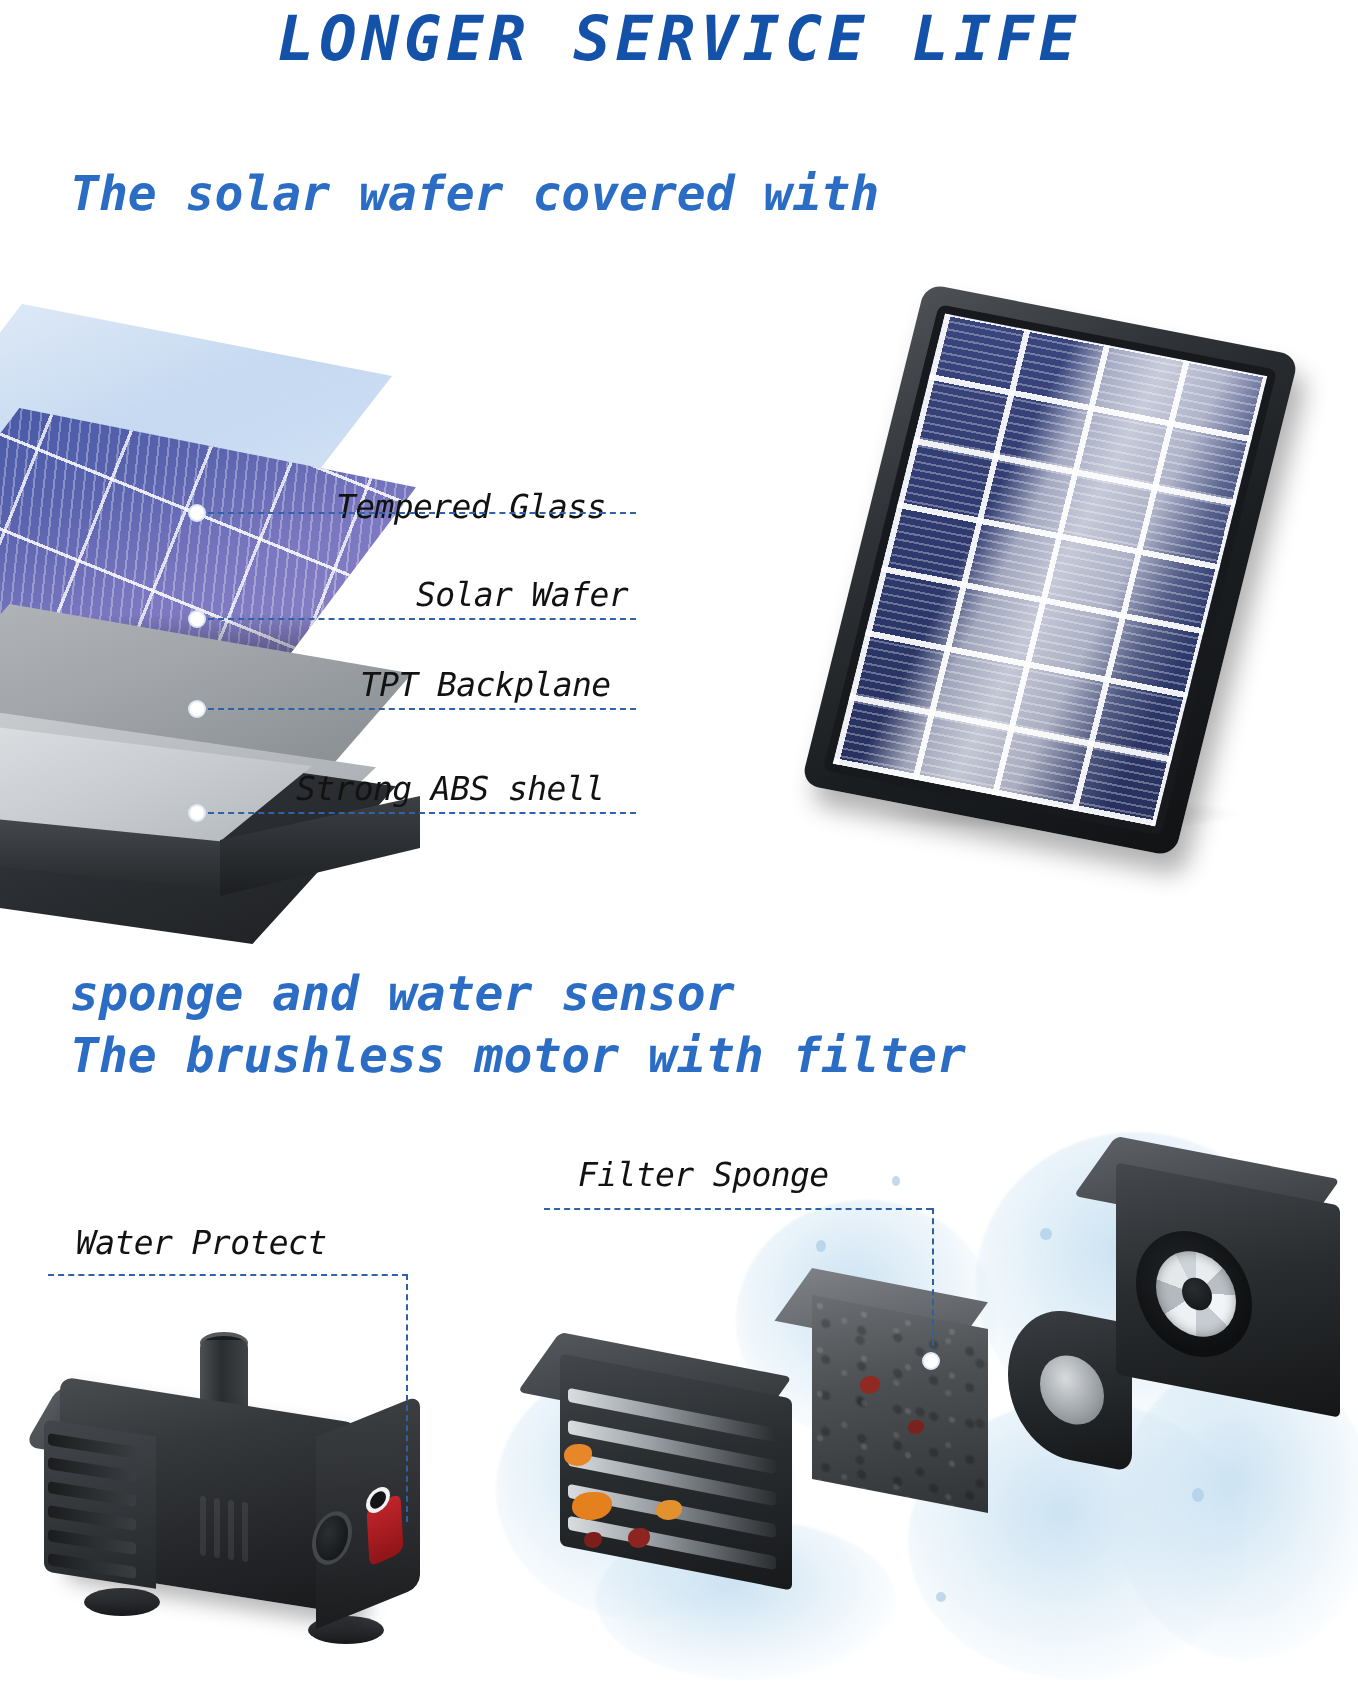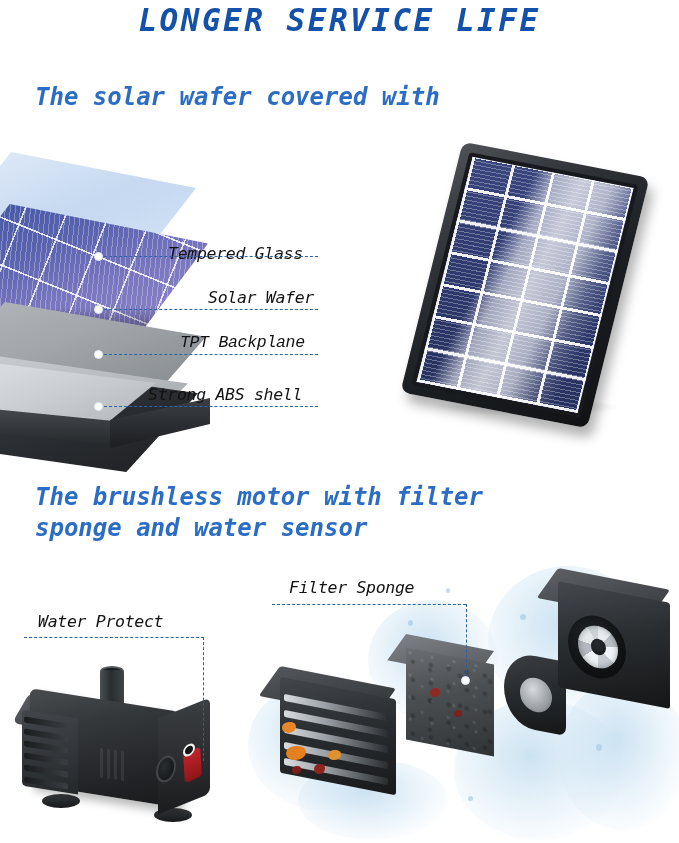--- a/index.html
+++ b/index.html
@@ -478,31 +478,31 @@
   </div>
 
   <div class="callout-label" style="left:168px; top:244px;">Tempered Glass</div>
   <div class="leader-h" style="left:104px; top:256px; width:214px;"></div>
   <div class="node-dot on-dark" style="left:94px; top:252px;"></div>
 
   <div class="callout-label" style="left:196px; top:288px;margin-left:12px;">Solar Wafer</div>
   <div class="leader-h" style="left:104px; top:309px; width:214px;"></div>
   <div class="node-dot on-dark" style="left:94px; top:305px;"></div>
 
-  <div class="callout-label" style="left:180px; top:333px;font-family:Liberation Mono, monospace;">TPT Backplane</div>
+  <div class="callout-label" style="left:180px; top:333px;">TPT Backplane</div>
   <div class="leader-h" style="left:104px; top:354px; width:214px;"></div>
   <div class="node-dot on-dark" style="left:94px; top:350px;"></div>
 
   <div class="callout-label" style="left:148px; top:385px;">Strong ABS shell</div>
   <div class="leader-h" style="left:104px; top:406px; width:214px;"></div>
   <div class="node-dot on-dark" style="left:94px; top:402px;"></div>
 
   <div class="subhead" id="subhead-2">
+    <div>sponge and water sensor</div>
     <div>The brushless motor with filter</div>
-    <div>sponge and water sensor</div>
   </div>
 
   <div id="motor-scene">
 
     <div class="splash" style="left:-10px; top:120px; width:150px; height:130px;"></div>
     <div class="splash" style="left:110px; top:40px; width:130px; height:120px;"></div>
     <div class="splash" style="left:230px; top:6px; width:160px; height:150px;"></div>
     <div class="splash" style="left:196px; top:140px; width:170px; height:140px;"></div>
     <div class="splash" style="left:300px; top:120px; width:130px; height:150px;"></div>
     <div class="splash" style="left:40px; top:200px; width:150px; height:80px;"></div>

